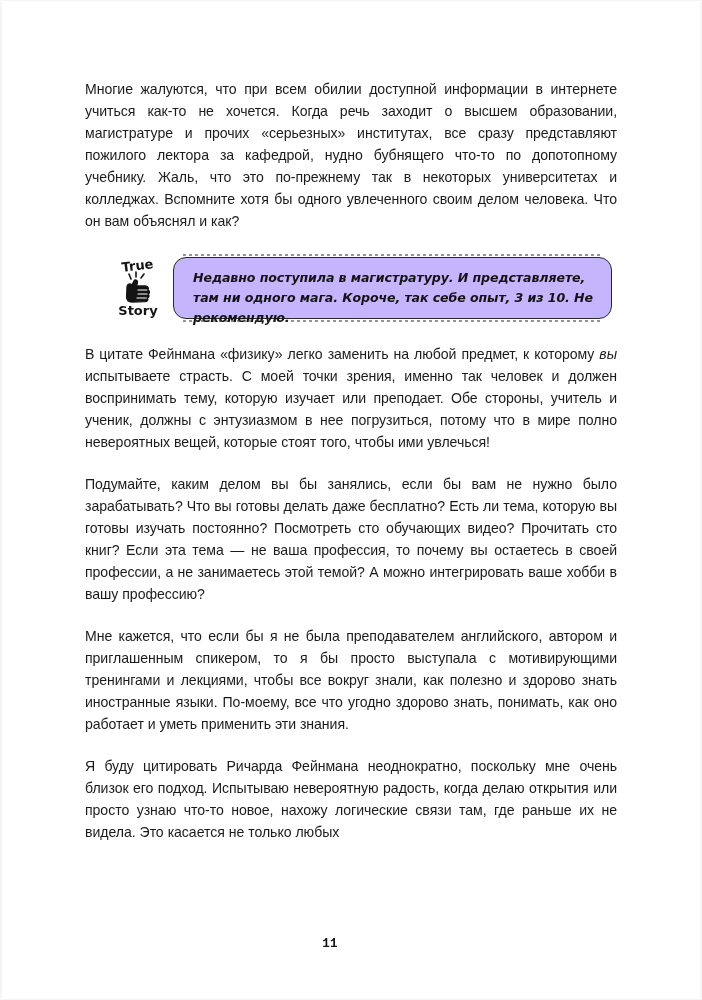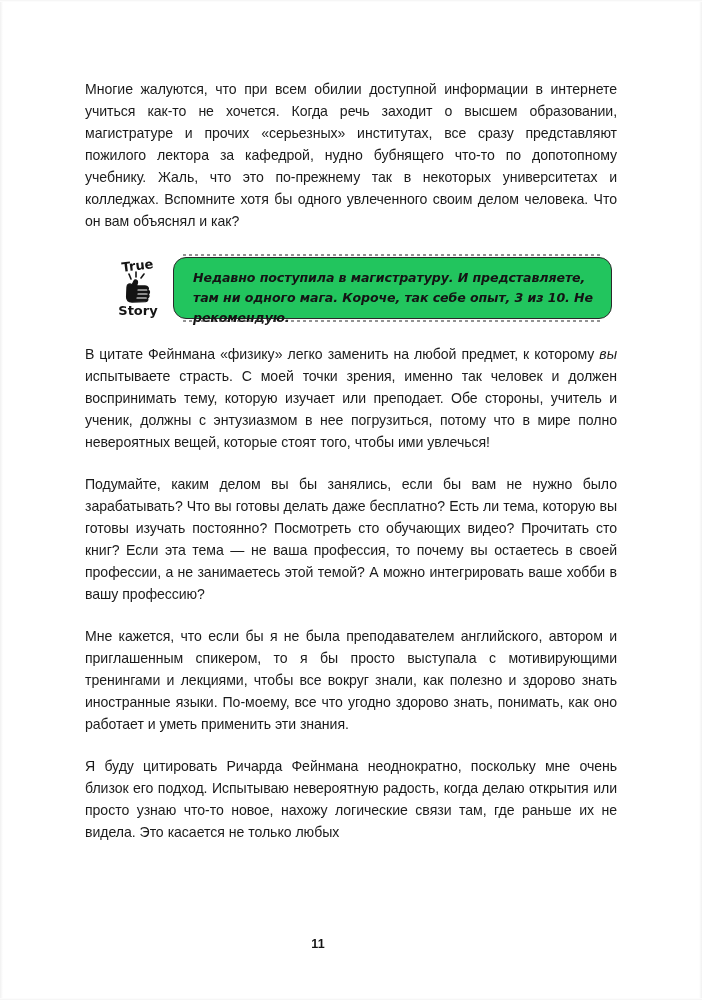--- a/index.html
+++ b/index.html
@@ -92,21 +92,21 @@
 
   .callout-box {
     position: absolute;
     left: 88px;
     top: 5px;
     width: 439px;
     height: 62px;
     box-sizing: border-box;
     border: 1.6px solid #2a2a2a;
     border-radius: 13px;
-    background: #22c55e;
+    background: #c4b5fd;
   }
   
   .callout-box::before {
     content: "";
     position: absolute;
     left: 9px; right: 9px;
     top: -4px;
     height: 2px;
     background: repeating-linear-gradient(
       to right,
@@ -143,25 +143,26 @@
     letter-spacing: -0.1px;
   }
 
   
   .page-number {
     position: absolute;
     left: 0;
     top: 937px;
     width: 636px;
     text-align: center;
-    font-family: Liberation Sans, sans-serif;
+    font-family: Liberation Mono, monospace;
     font-weight: 700;
     font-size: 12.5px;
     color: #141414;
     letter-spacing: 0.2px;
+    padding-left: 12px;
   }
 </style>
 </head>
 <body>
 
 <div class="page">
 
   <div class="page-edge-left"></div>
   <div class="page-edge-right"></div>
   <div class="page-edge-top"></div>

